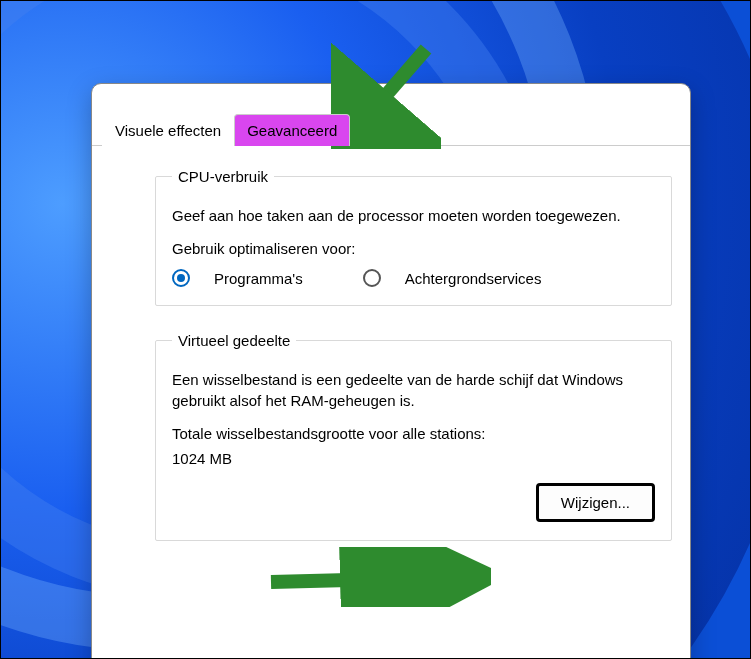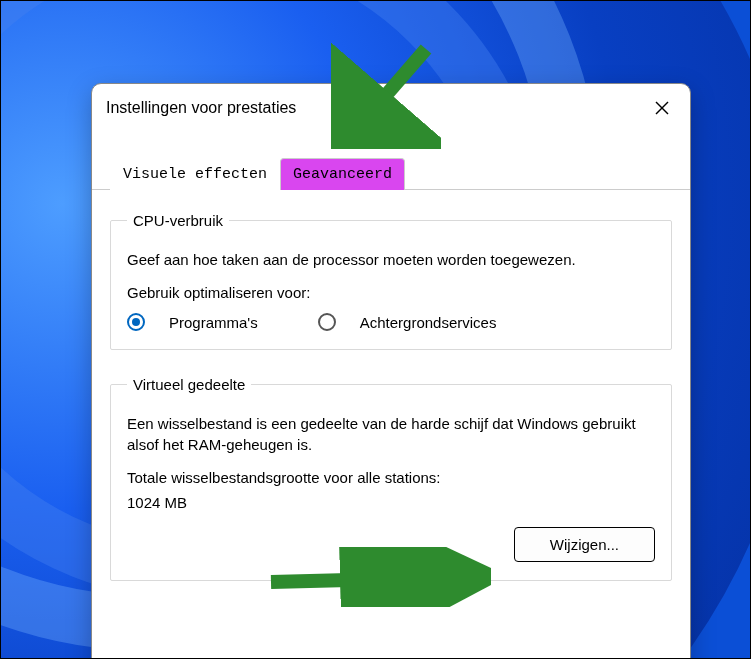--- a/index.html
+++ b/index.html
@@ -50,25 +50,24 @@
       width: 28px; height: 28px;
       display: flex; align-items: center; justify-content: center;
       cursor: pointer;
       font-size: 15px;
     }
     .close-btn svg { width: 14px; height: 14px; }
 
     .tabstrip {
       display: flex;
       align-items: flex-end;
-      padding: 0 18px;
+      padding: 0 10px;
       border-bottom: 1px solid #ccc;
       margin-top: 6px;
       gap: 0;
-      font-family: Liberation Mono, monospace;
     }
     .tab {
       padding: 7px 12px;
       border: 1px solid transparent;
       border-bottom: none;
       border-radius: 4px 4px 0 0;
       cursor: pointer;
       font-size: 15px;
       position: relative;
       top: 1px;
@@ -77,20 +76,21 @@
     .tab.active {
       border-color: #ccc;
       background: #d946ef;
       z-index: 2;
       margin-top: 23px;
     }
     .tab:not(.active) { color: #000; }
 
     .content {
       padding: 22px 18px;
+      margin-left: 45px;
     }
     fieldset {
       border: 1px solid #d9d9d9;
       border-radius: 2px;
       padding: 14px 16px 18px 16px;
       margin-bottom: 26px;
     }
     legend {
       padding: 0 6px;
       font-size: 15px;
@@ -104,51 +104,42 @@
       border: 2px solid #555;
       display: flex; align-items: center; justify-content: center;
     }
     .radio-opt.selected .radio-circle { border-color: #0067c0; }
     .radio-dot { width: 8px; height: 8px; border-radius: 50%; background: #0067c0; }
 
     .total-line { display: flex; gap: 8px; margin-top: 12px; flex-direction: column; }
     .btn-row { text-align: right; margin-top: 16px; }
     .btn {
       display: inline-block;
-      padding: 8px 35px;
-      border: 1px solid #000000;
+      padding: 8px 22px;
+      border: 3px solid #000000;
       border-radius: 4px;
       background: #fdfdfd;
       cursor: pointer;
       font-size: 15px;
     }
 
     .arrow {
       position: absolute;
       pointer-events: none;
     }
     .arrow svg { display: block; }
   </style>
 </head>
 <body>
 
 <div class="bg-swirl"></div>
 <div class="bg-ring r1"></div>
 <div class="bg-ring r2"></div>
 
 <div class="window">
-  <div class="titlebar">
-    <span>Instellingen voor prestaties</span>
-    <div class="close-btn">
-      <svg viewBox="0 0 14 14">
-        <line x1="1" y1="1" x2="13" y2="13" stroke="#000" stroke-width="1.4"></line>
-        <line x1="13" y1="1" x2="1" y2="13" stroke="#000" stroke-width="1.4"></line>
-      </svg>
-    </div>
-  </div>
 
   <div class="tabstrip">
     <div class="tab">
       <span>Visuele effecten</span>
     </div>
     <div class="tab active">
       <span>Geavanceerd</span>
     </div>
   </div>
 

